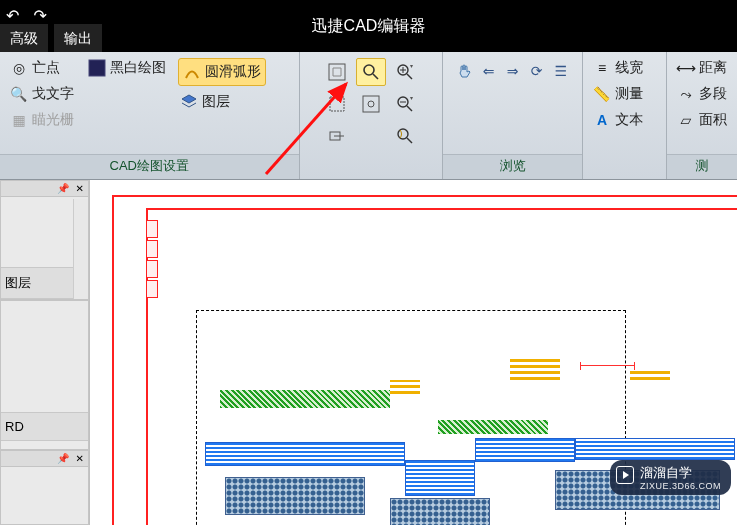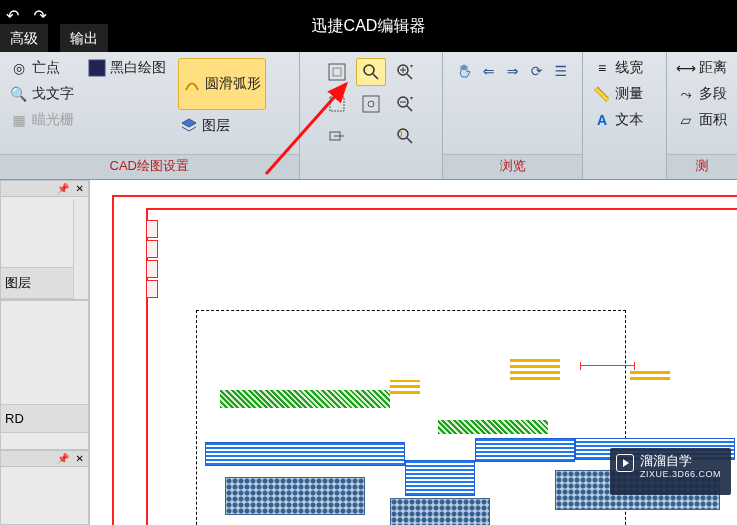--- a/index.html
+++ b/index.html
@@ -3,32 +3,32 @@
 <meta charset="utf-8">
 <style>
 * { margin: 0; padding: 0; box-sizing: border-box; font-family: "Microsoft YaHei", sans-serif; }
 body { background: #fff; width: 737px; height: 525px; overflow: hidden; position: relative; }
 
 
 .titlebar { background: #000; height: 52px; display: flex; align-items: flex-start; position: relative; }
 .titlebar .quick-actions { display: flex; gap: 14px; padding: 6px 10px 0 6px; }
 .titlebar .quick-actions span { color: #fff; font-size: 16px; }
 .titlebar .tabs { display: flex; align-items: flex-end; height: 100%; margin-left: 0; }
-.titlebar .tab { color: #fff; font-size: 14px; padding: 6px 10px 4px 10px; background: #222; margin-right: 12px; }
+.titlebar .tab { color: #fff; font-size: 14px; padding: 6px 10px 4px 10px; background: #222; margin-right: 6px; }
 .titlebar .title { position: absolute; left: 50%; transform: translateX(-50%); top: 4px; color: #fff; font-size: 16px; margin-top: 12px; }
 
 
 .ribbon { background: linear-gradient(#e0e5ea, #cfd6de); border-bottom: 1px solid #8c949c; height: 128px; display: flex; }
 .ribbon-group { border-right: 1px solid #a8b0b8; display: flex; flex-direction: column; }
 .ribbon-group .body { flex: 1; display: flex; padding: 6px 8px 0 8px; gap: 10px; }
-.ribbon-group .label { text-align: center; font-size: 13px; color: #b91c1c; padding: 2px 0 4px 0; border-top: 1px solid #b0b8c0; background: #c8d0d8; }
+.ribbon-group .label { text-align: center; font-size: 13px; color: #14532d; padding: 2px 0 4px 0; border-top: 1px solid #b0b8c0; background: #c8d0d8; }
 .ribbon-col { display: flex; flex-direction: column; gap: 6px; }
 .ribbon-item { display: flex; align-items: center; gap: 4px; font-size: 14px; color: #222; padding: 1px 2px; white-space: nowrap; }
 .ribbon-item.disabled { color: #a0a0a0; }
-.ribbon-item.highlight { background: #ffdf80; border: 1px solid #e0b030; border-radius: 3px; padding: 16px 4px; }
+.ribbon-item.highlight { background: #ffdf80; border: 1px solid #e0b030; border-radius: 3px; padding: 4px 4px; }
 .icon-box { width: 18px; height: 18px; display: inline-flex; align-items: center; justify-content: center; font-size: 14px; flex-shrink: 0; }
 .icon-box svg { width: 18px; height: 18px; }
 
 
 .icon-grid { display: grid; grid-template-columns: repeat(2, 28px); grid-auto-rows: 28px; gap: 4px; }
 .icon-grid.three { grid-template-columns: repeat(3, 30px); }
 .icon-grid .cell { display: flex; align-items: center; justify-content: center; }
 .icon-grid .cell svg { width: 20px; height: 20px; }
 
 
@@ -60,21 +60,21 @@
 
 .water { position: absolute; background: repeating-linear-gradient(0deg,#2078f0 0 2px, #ffffff 2px 4px); border:1px solid #2060d0;}
 .grass { position: absolute; background: repeating-linear-gradient(45deg,#20a020 0 2px, #d8f0d0 2px 4px); }
 .gravel { position: absolute; background: radial-gradient(circle,#356090 2px,transparent 3px) 0 0/6px 6px, #b8cde0; border:1px solid #406090; }
 .yellow-mark { position:absolute; background: repeating-linear-gradient(0deg,#f0b000 0 3px, transparent 3px 6px); }
 .red-dim { position:absolute; border-top:1px solid #ff3030; }
 .red-dim::before, .red-dim::after { content:""; position:absolute; top:-4px; width:1px; height:8px; background:#ff3030; }
 .red-dim::before{left:0} .red-dim::after{right:0}
 
 
-.watermark { position:absolute; right:6px; bottom:30px; background:rgba(30,45,70,0.92); color:#fff; padding:4px 10px 16px 30px; font-size:13px; border-radius:2px; }
+.watermark { position:absolute; right:6px; bottom:30px; background:rgba(30,45,70,0.92); color:#fff; padding:4px 10px 4px 30px; font-size:13px; border-radius:12px; }
 .watermark .play { position:absolute; left:6px; top:6px; width:18px; height:18px; border:1.5px solid #fff; border-radius:3px; display:flex; align-items:center; justify-content:center; }
 .watermark .play::after { content:""; border-left:6px solid #fff; border-top:4px solid transparent; border-bottom:4px solid transparent; margin-left:2px;}
 .watermark .sub { font-size:9px; letter-spacing:0.5px; opacity:0.9; display:block; line-height:1;}
 </style>
 </head>
 <body>
 
 <div class="titlebar">
   <div class="quick-actions">
     <span>↶</span>
@@ -271,21 +271,21 @@
       <div class="hdr">
           <span>📌</span>
           <span>✕</span>
         </div>
       <div class="content"></div>
       <div class="scroll-thumb"></div>
       <div class="row" style="position:absolute; bottom:0; left:0; right:14px;">图层</div>
     </div>
     <div class="panel" style="height:150px; position:relative;">
       <div class="content" style="height:100%;"></div>
-      <div class="row" style="position:absolute; bottom:16px; left:0; right:0;">RD</div>
+      <div class="row" style="position:absolute; bottom:8px; left:0; right:0;">RD</div>
     </div>
     <div class="panel" style="flex:1;">
       <div class="hdr">
           <span>📌</span>
           <span>✕</span>
         </div>
     </div>
   </div>
 
   <div class="canvas">

